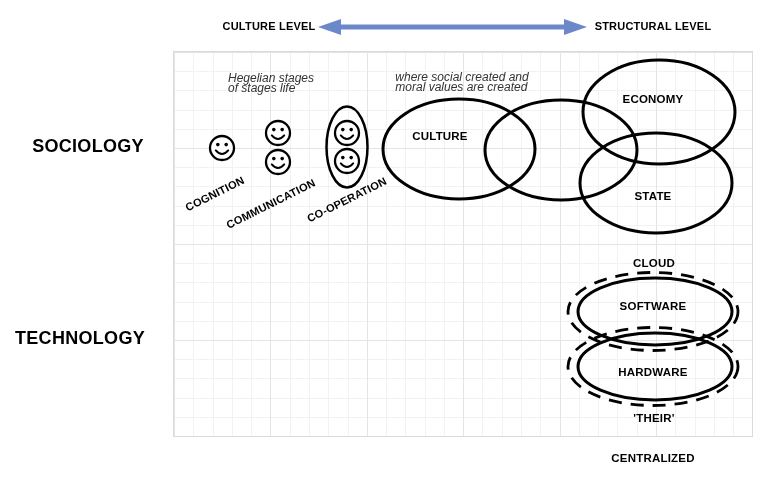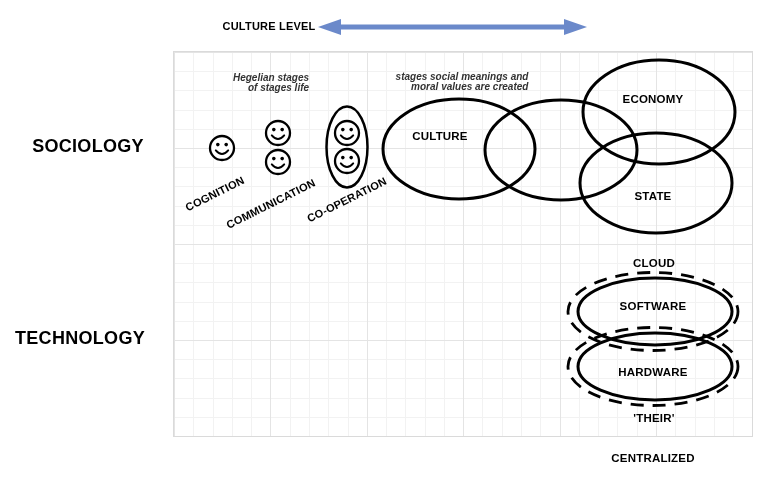--- a/index.html
+++ b/index.html
@@ -21,22 +21,22 @@
   .lbl{
     position:absolute;transform:translate(-50%,-50%);
     white-space:nowrap;font-weight:bold;font-size:11.5px;letter-spacing:.2px;
     text-align:center;line-height:13px;
   }
   .lbl.big{font-size:18px;letter-spacing:.3px;}
   .lbl.rot{transform:translate(-50%,-50%) rotate(-26.5deg);}
   .lbl.wrap{white-space:normal;width:64px;}
   .note{
     position:absolute;transform:translate(-50%,-50%);
-    font-style:italic;font-weight:bold;font-size:10px;line-height:10px;
-    color:#333;text-align:right;white-space:nowrap;
+    font-style:italic;font-weight:normal;font-size:12px;line-height:10px;
+    color:#333;text-align:left;white-space:nowrap;
   }
   .note span{display:block;}
 </style>
 </head>
 <body>
 
 <div id="stage">
 
   <div id="gridpane"></div>
 
@@ -64,30 +64,31 @@
     <ellipse cx="659" cy="112" rx="76" ry="52" fill="none" stroke="#000" stroke-width="3"></ellipse>
     <ellipse cx="656" cy="183" rx="76" ry="50" fill="none" stroke="#000" stroke-width="3"></ellipse>
 
     <ellipse cx="653" cy="311.5" rx="85" ry="39" fill="none" stroke="#000" stroke-width="2.8" stroke-dasharray="13 9"></ellipse>
     <ellipse cx="653" cy="366.5" rx="85" ry="39" fill="none" stroke="#000" stroke-width="2.8" stroke-dasharray="13 9"></ellipse>
     <ellipse cx="655" cy="311.5" rx="77" ry="33.5" fill="none" stroke="#000" stroke-width="3"></ellipse>
     <ellipse cx="655" cy="366.5" rx="77" ry="33.5" fill="none" stroke="#000" stroke-width="3"></ellipse>
   </svg>
 
   <div class="lbl" style="left:269px;top:26px;font-size:11px;">CULTURE LEVEL</div>
+  <div class="lbl" style="left:653px;top:26px;font-size:11px;">STRUCTURAL LEVEL</div>
 
   <div class="lbl big" style="left:88px;top:146px;">SOCIOLOGY</div>
   <div class="lbl big" style="left:80px;top:338px;">TECHNOLOGY</div>
 
   <div class="note" style="left:271px;top:83px;">
     <span>Hegelian stages</span>
     <span>of stages life</span>
   </div>
   <div class="note" style="left:462px;top:82px;">
-    <span>stages social meanings and</span>
+    <span>where social created and</span>
     <span>moral values are created</span>
   </div>
 
   <div class="lbl rot" style="left:215px;top:194px;font-size:11px;">COGNITION</div>
   <div class="lbl rot" style="left:271px;top:204px;font-size:11px;">COMMUNICATION</div>
   <div class="lbl rot" style="left:347px;top:200px;font-size:11px;">CO-OPERATION</div>
 
   <div class="lbl" style="left:440px;top:136px;">CULTURE</div>
   <div class="lbl" style="left:653px;top:99px;">ECONOMY</div>
   <div class="lbl" style="left:653px;top:196px;">STATE</div>

